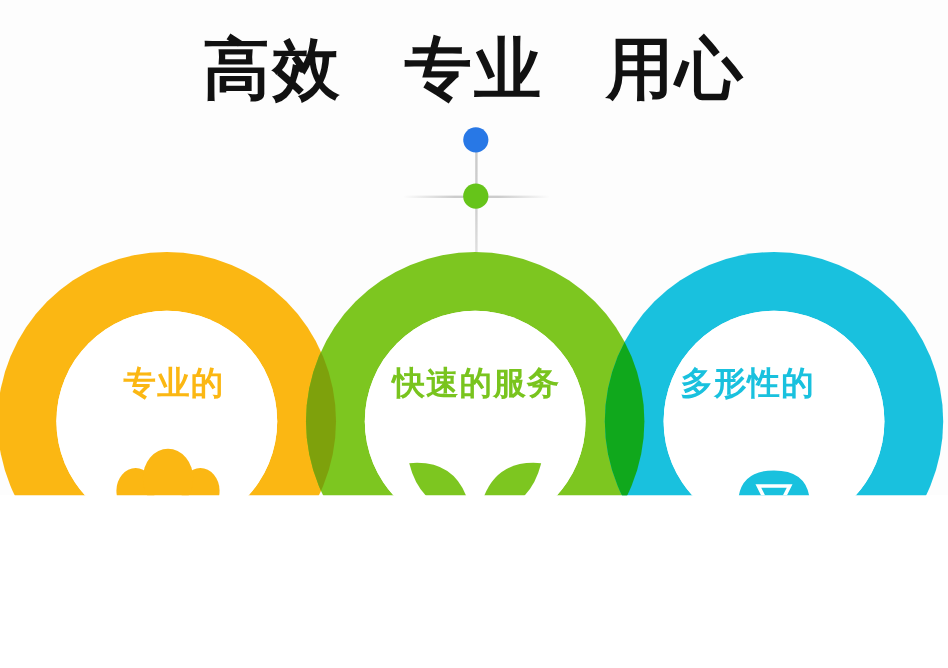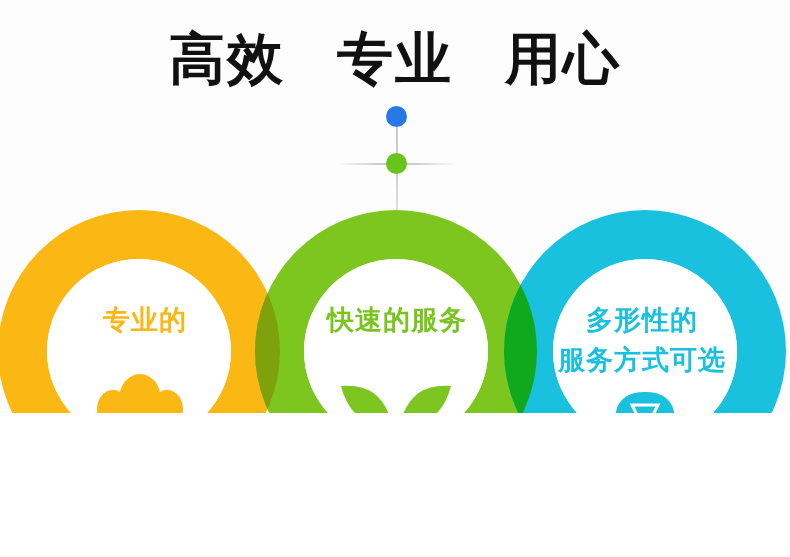--- a/index.html
+++ b/index.html
@@ -88,21 +88,21 @@
     font-size: 27px;
     font-weight: 700;
     line-height: 1.48;
     white-space: nowrap;
     letter-spacing: 1px;
     font-family: "DejaVu Sans", "Liberation Sans", sans-serif;
     text-shadow: 0 0 1px rgba(255,255,255,0.6);
   }
   #label-0 { left: 50px;  top: 300px; width: 190px; color: #fbb713; }
   #label-1 { left: 292px; top: 300px; width: 210px; color: #79c41e; }
-  #label-2 { left: 527px; top: 300px; width: 230px; color: #19c1de; }
+  #label-2 { left: 508px; top: 300px; width: 230px; color: #19c1de; }
   .ring-label .ln { display: block; }
 </style>
 </head>
 <body>
 
 <div id="stage">
 
   <div class="headline">
     <span class="hw">高效</span><span class="hw">专业</span><span class="hw">用心</span>
   </div>
@@ -208,16 +208,15 @@
   </svg>
 
   <div class="ring-label" id="label-0">
     <span class="ln">专业的</span>
   </div>
   <div class="ring-label" id="label-1">
     <span class="ln">快速的服务</span>
   </div>
   <div class="ring-label" id="label-2">
     <span class="ln">多形性的</span>
-    <span class="ln">服务方式可选</span>
   </div>
 
 </div>
 
 </body></html>

